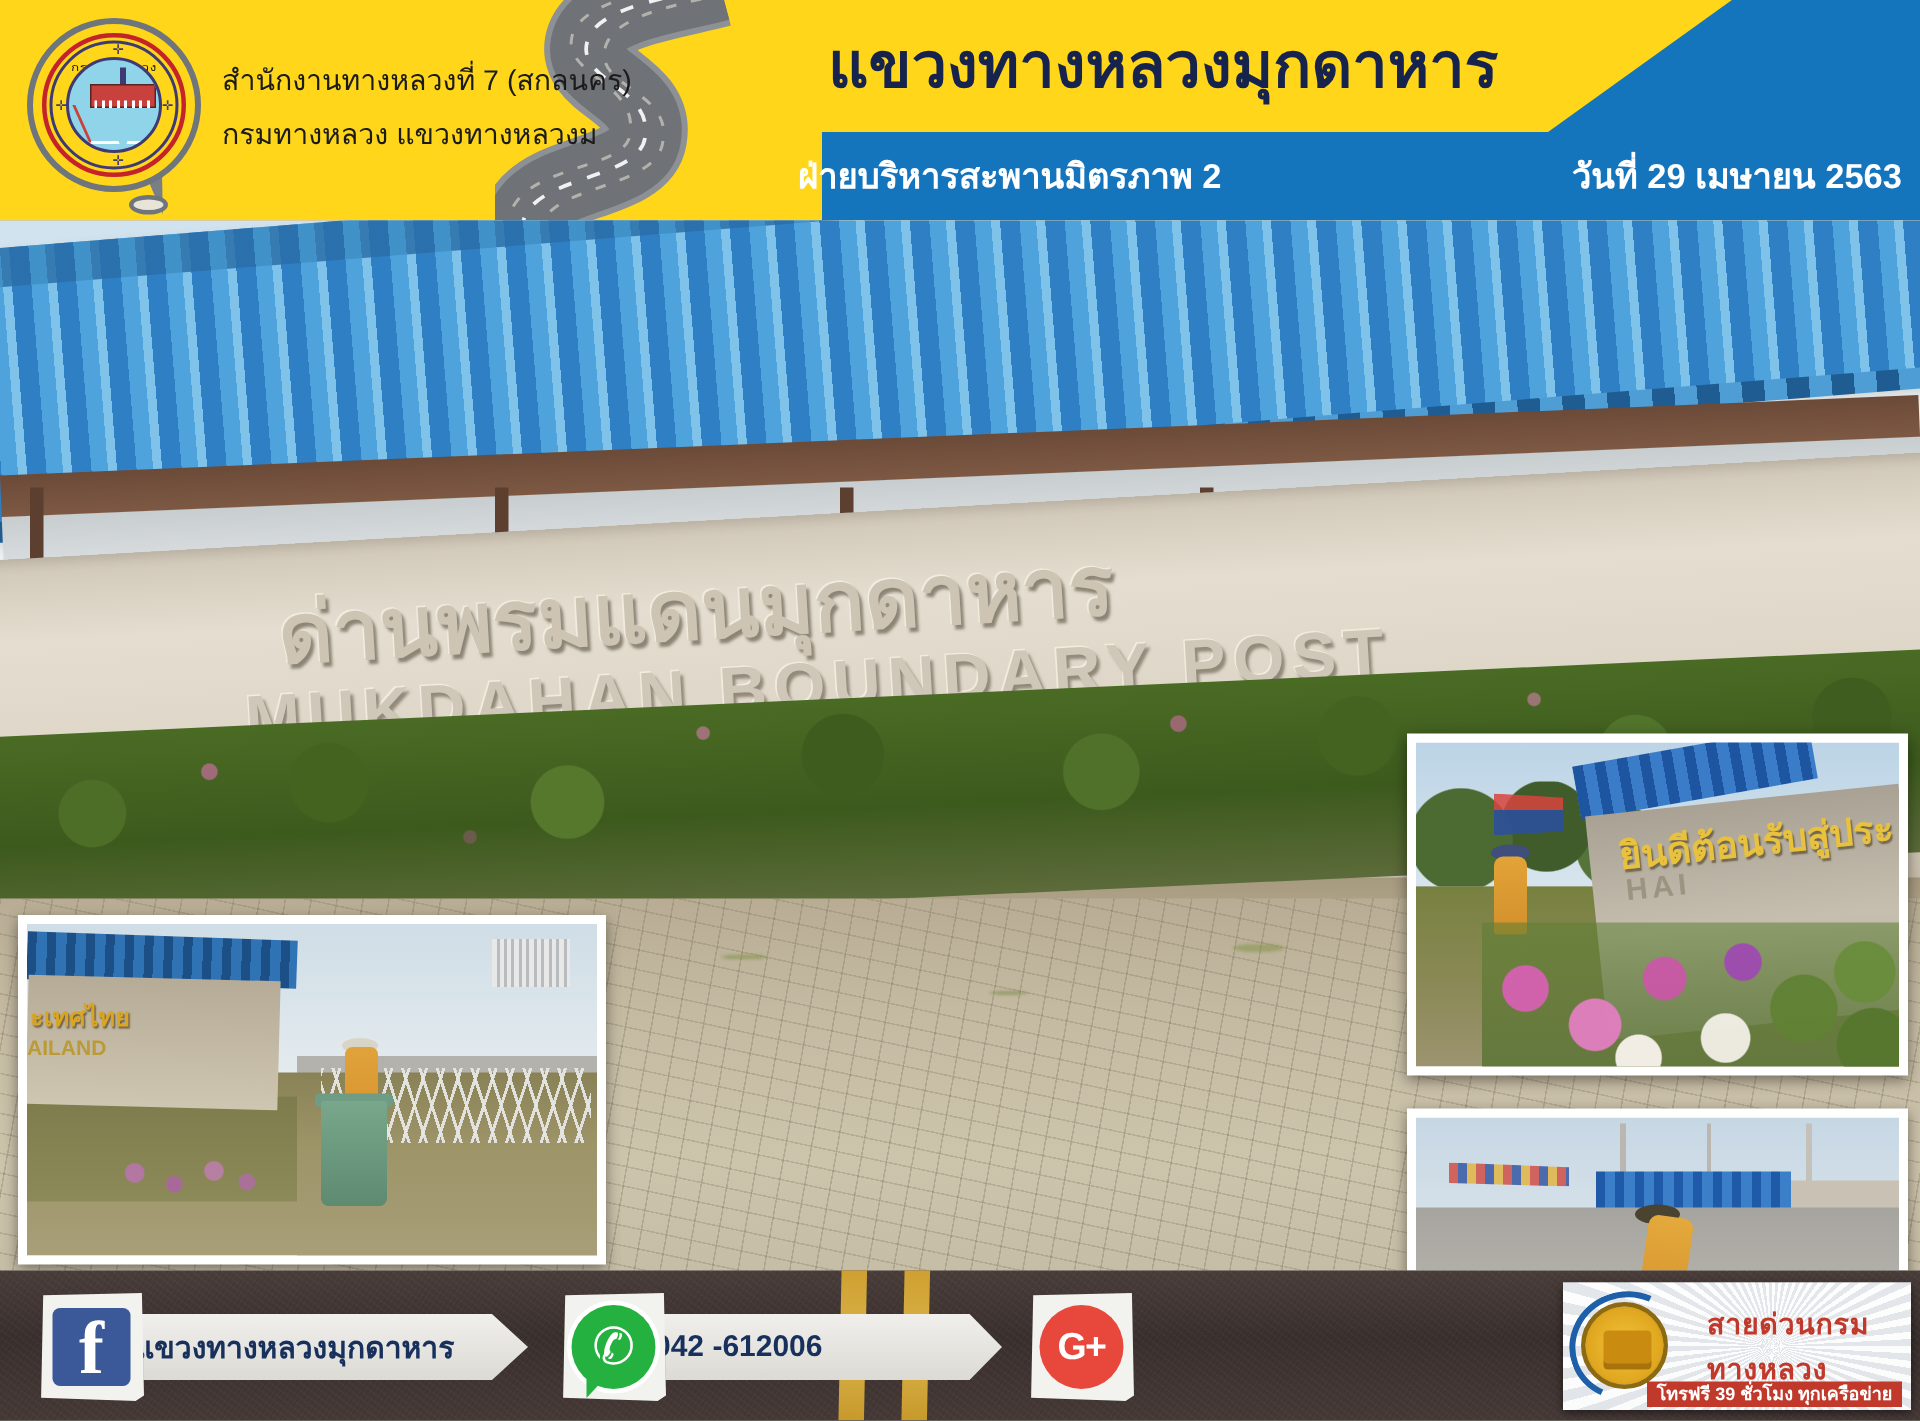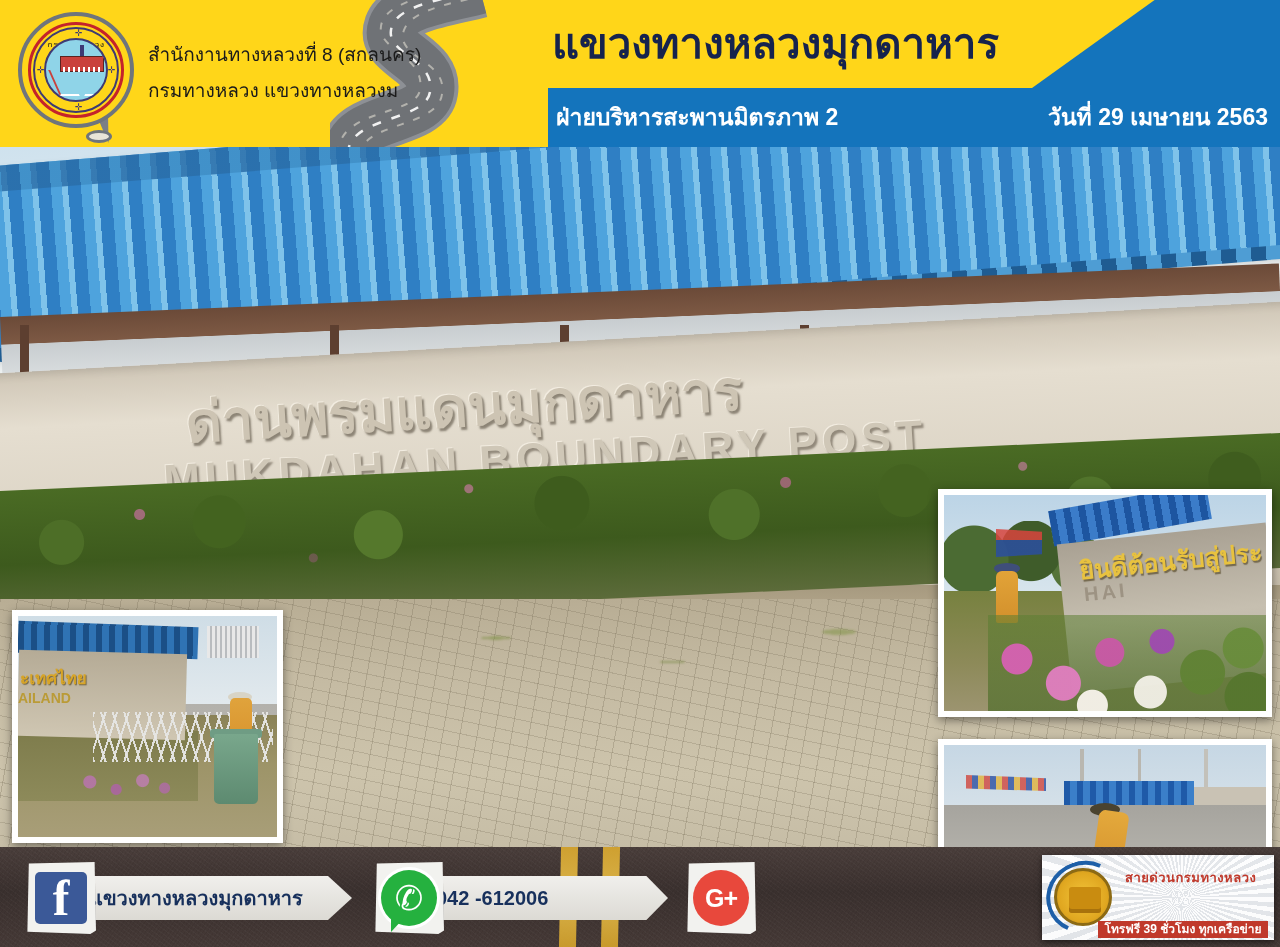--- a/index.html
+++ b/index.html
@@ -114,21 +114,21 @@
   
   .road-svg { position:absolute; left:330px; top:-4px; }
 
   
   .hdr-title {
     position:absolute; left:552px; top:16px;
     font-size:42px; font-weight:bold; color:#16234d;
     letter-spacing:0px; line-height:56px;
   }
   .hdr-sub-left {
-    position:absolute; left:556px; top:99px;
+    position:absolute; left:532px; top:99px;
     font-size:23px; font-weight:bold; color:#ffffff; line-height:36px;
   }
   .hdr-sub-right {
     position:absolute; right:12px; top:99px;
     font-size:23px; font-weight:bold; color:#ffffff; line-height:36px;
   }
 
   
   .photo {
     position:absolute; left:0; top:147px;
@@ -257,21 +257,21 @@
 
   
   .inset {
     position:absolute;
     background:#fff;
     padding:6px;
     box-shadow:0 3px 9px rgba(0,0,0,.45);
   }
   .inset .ph { position:relative; width:100%; height:100%; overflow:hidden; }
 
-  .inset-left  { left:12px;  top:463px; width:271px; height:233px; }
+  .inset-left  { left:12px;  top:463px; width:392px; height:233px; }
   .inset-tr    { left:938px; top:342px; width:334px; height:228px; }
   .inset-br    { left:938px; top:592px; width:334px; height:228px; }
 
   
   .il-sky { position:absolute; inset:0; background:linear-gradient(180deg,#cfdde6 0%,#e6ecef 50%,#eef0ee 100%); }
   .il-roof { position:absolute; left:0; top:8px; width:180px; height:32px;
     background:repeating-linear-gradient(90deg,#1b4f86 0 6px,#2f73b4 6px 13px);
     transform:rotate(2deg); }
   .il-wall { position:absolute; left:0; top:36px; width:168px; height:86px;
     background:linear-gradient(180deg,#b5ab96 0%,#cfc6b2 100%); transform:rotate(1.5deg); }
@@ -453,22 +453,22 @@
     background:#c98c10; border-radius:3px;
     box-shadow:inset 0 -4px 0 #a8720c;
   }
   .hl-headset {
     position:absolute; left:4px; top:6px; width:76px; height:72px;
     border:4px solid #1d5fa8; border-radius:50%;
     border-bottom-color:transparent; border-right-color:transparent;
     transform:rotate(-20deg);
   }
   .hl-top {
-    position:absolute; left:83px; top:12px;
-    font-size:13px; font-weight:bold; color:#C0392B; letter-spacing:.5px;
+    position:absolute; left:96px; top:12px;
+    font-size:19px; font-weight:bold; color:#C0392B; letter-spacing:.5px;
   }
   .hl-num {
     position:absolute; left:78px; top:22px;
     font-size:50px; font-weight:bold; color:#153f90;
     font-style:italic; letter-spacing:-1px;
     text-shadow:1px 1px 0 #fff, 2px 3px 4px rgba(0,0,0,.35);
   }
   .hl-bot {
     position:absolute; left:56px; bottom:2px; right:6px; height:17px;
     background:#C0392B; color:#fff; font-size:12px; font-weight:bold;
@@ -507,21 +507,21 @@
         <div class="emb-inner">
           <div class="emb-pylon"></div>
           <div class="emb-bridge"></div>
           <div class="emb-cable-l"></div>
           <div class="emb-cable-r"></div>
         </div>
       </div>
     </div>
 
     <div class="hdr-org">
-      <div class="hdr-org-line1">สำนักงานทางหลวงที่ 8 (สกลนคร)</div>
+      <div class="hdr-org-line1">สำนักงานทางหลวงที่ 7 (สกลนคร)</div>
       <div class="hdr-org-line2">กรมทางหลวง แขวงทางหลวงม</div>
     </div>
 
     <div class="hdr-title">แขวงทางหลวงมุกดาหาร</div>
     <div class="hdr-sub-left">ฝ่ายบริหารสะพานมิตรภาพ  2</div>
     <div class="hdr-sub-right">วันที่ 29 เมษายน 2563</div>
   </div>
 
   <div class="photo">
     <div class="sky"></div>

